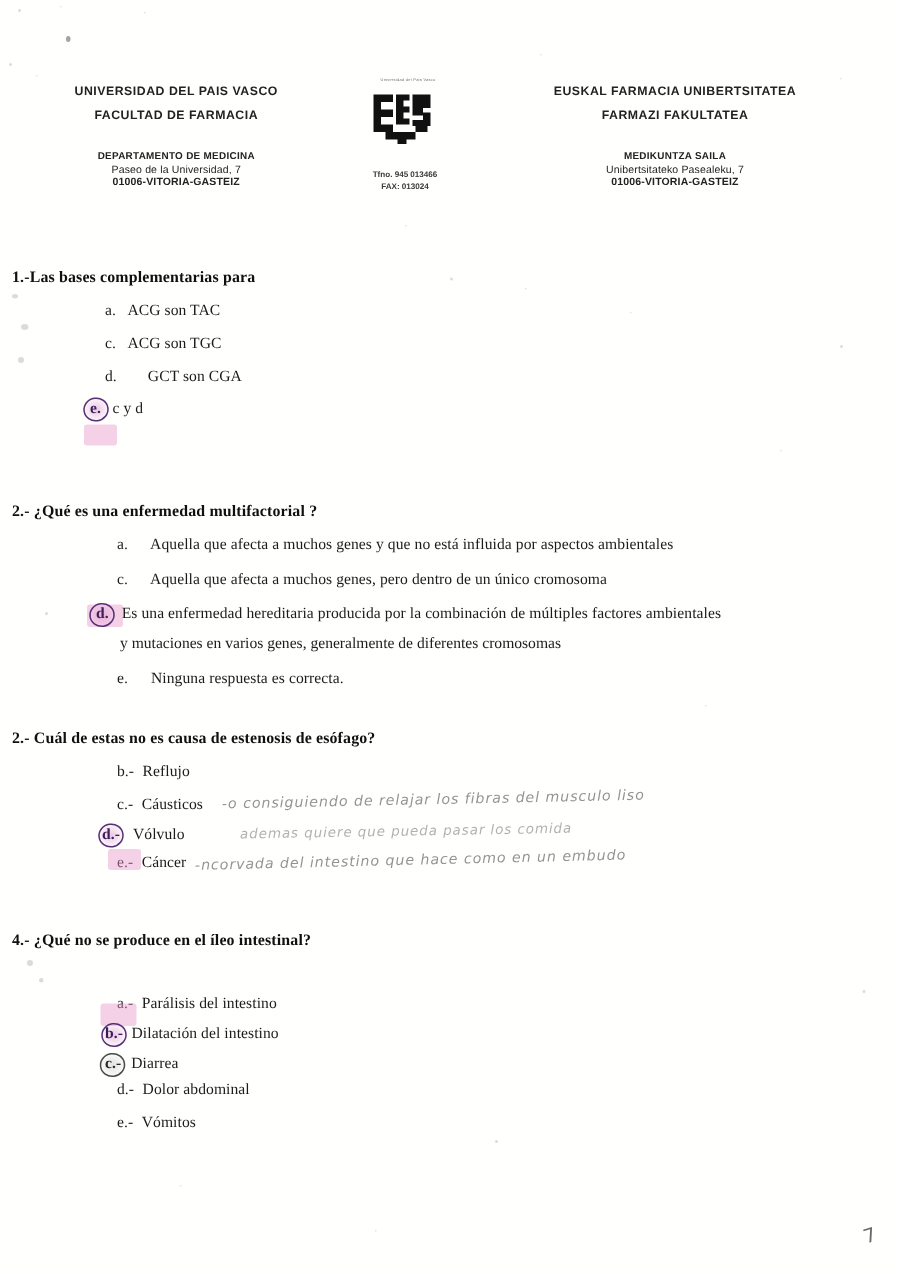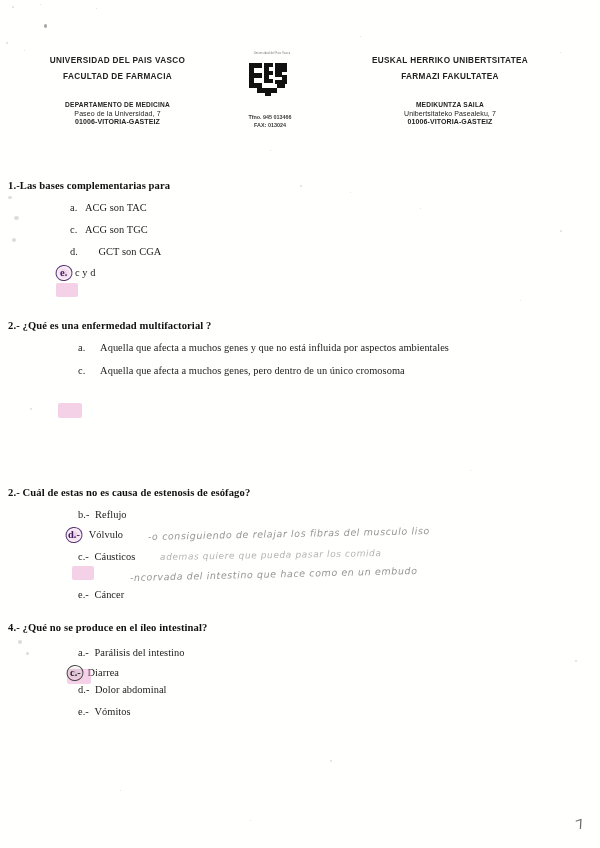--- a/index.html
+++ b/index.html
@@ -254,21 +254,21 @@
 
     <div class="lh-col lh-left">
       <div class="lh-l1">UNIVERSIDAD DEL PAIS VASCO</div>
       <div class="lh-l2">FACULTAD DE FARMACIA</div>
       <div class="lh-l3">DEPARTAMENTO DE MEDICINA</div>
       <div class="lh-l4">Paseo de la Universidad, 7</div>
       <div class="lh-l5">01006-VITORIA-GASTEIZ</div>
     </div>
 
     <div class="lh-col lh-right">
-      <div class="lh-l1">EUSKAL HERRIKO UNIBERTSITATEA</div>
+      <div class="lh-l1">EUSKAL FARMACIA UNIBERTSITATEA</div>
       <div class="lh-l2">FARMAZI FAKULTATEA</div>
       <div class="lh-l3">MEDIKUNTZA SAILA</div>
       <div class="lh-l4">Unibertsitateko Pasealeku, 7</div>
       <div class="lh-l5">01006-VITORIA-GASTEIZ</div>
     </div>
   </div>
 
   <div class="logo-wrap">
     <div class="logo-top">Universidad del Pais Vasco</div>
     <svg class="logo-mark" width="50" height="42" viewBox="0 0 50 42">
@@ -302,66 +302,79 @@
     <div class="opt" style="margin-left:70px;margin-top:11px">
       <span class="lbl">d.</span>
       <span style="margin-left:18px">GCT son CGA</span>
     </div>
     <div class="opt" style="margin-left:60px;margin-top:10px">
       <span class="circled">e.</span>
       <span style="margin-left:5px">c y d</span>
     </div>
   </div>
 
-  <div class="q-block" style="top:320px">
+  <div class="q-block" style="top:336px">
     <div class="q-title">2.- ¿Qué es una enfermedad multifactorial ?</div>
 
     <div class="opt" style="margin-left:78px;margin-top:11px">
       <span class="lbl" style="width:20px">a.</span>
       <span>Aquella que afecta a muchos genes y que no está influida por aspectos ambientales</span>
     </div>
     <div class="opt" style="margin-left:78px;margin-top:12px">
       <span class="lbl" style="width:20px">c.</span>
       <span>Aquella que afecta a muchos genes, pero dentro de un único cromosoma</span>
     </div>
+    <div class="opt" style="margin-left:64px;margin-top:12px">
+      <span class="circled">d.</span>
+      <span style="margin-left:6px">Es una enfermedad hereditaria producida por la combinación de múltiples factores ambientales</span>
+    </div>
+    <div class="opt-cont" style="margin-left:80px;margin-top:9px">y mutaciones en varios genes, generalmente de diferentes cromosomas</div>
+    <div class="opt" style="margin-left:78px;margin-top:12px">
+      <span class="lbl" style="width:20px">e.</span>
+      <span>Ninguna respuesta es correcta.</span>
+    </div>
   </div>
 
   <div class="q-block" style="top:487px">
     <div class="q-title">2.- Cuál de estas no es causa de estenosis de esófago?</div>
 
     <div class="opt" style="margin-left:78px;margin-top:11px">
       <span class="lbl">b.-</span>
       <span style="margin-left:3px">Reflujo</span>
     </div>
+    <div class="opt" style="margin-left:78px;margin-top:11px">
+      <span class="lbl">c.-</span>
+      <span style="margin-left:3px">Cáusticos</span>
+    </div>
     <div class="opt" style="margin-left:68px;margin-top:9px">
       <span class="circled">d.-</span>
       <span style="margin-left:6px">Vólvulo</span>
     </div>
-    <div class="opt" style="margin-left:78px;margin-top:11px">
-      <span class="lbl">c.-</span>
-      <span style="margin-left:3px">Cáusticos</span>
-    </div>
-    <div class="opt" style="margin-left:78px;margin-top:27px">
+    <div class="opt" style="margin-left:78px;margin-top:8px">
       <span class="lbl">e.-</span>
       <span style="margin-left:3px">Cáncer</span>
     </div>
   </div>
 
   <div class="hw" style="left:148px;top:531px;font-size:9.5px;transform:rotate(-1.2deg)">-o consiguiendo  de relajar los fibras  del musculo liso</div>
   <div class="hw" style="left:160px;top:552px;font-size:9px;opacity:.4;transform:rotate(-1deg)">ademas quiere  que pueda pasar los comida</div>
   <div class="hw" style="left:130px;top:572px;font-size:9.5px;transform:rotate(-1.4deg)">-ncorvada del intestino que hace  como  en un embudo</div>
 
   <div class="q-block" style="top:622px">
     <div class="q-title">4.- ¿Qué no se produce en el íleo intestinal?</div>
 
-    <div class="opt" style="margin-left:78px;margin-top:14px">
+    <div class="opt" style="margin-left:78px;margin-top:31px">
       <span class="lbl">a.-</span>
       <span style="margin-left:3px">Parálisis del intestino</span>
     </div>
 
+    <div class="opt" style="margin-left:70px;margin-top:9px">
+      <span class="circled">b.-</span>
+      <span style="margin-left:3px">Dilatación del intestino</span>
+    </div>
 
     <div class="opt" style="margin-left:70px;margin-top:9px">
       <span class="circled scribble">c.-</span>
       <span style="margin-left:4px">Diarrea</span>
     </div>
 
     <div class="opt" style="margin-left:78px;margin-top:6px">
       <span class="lbl">d.-</span>
       <span style="margin-left:3px">Dolor abdominal</span>
     </div>

